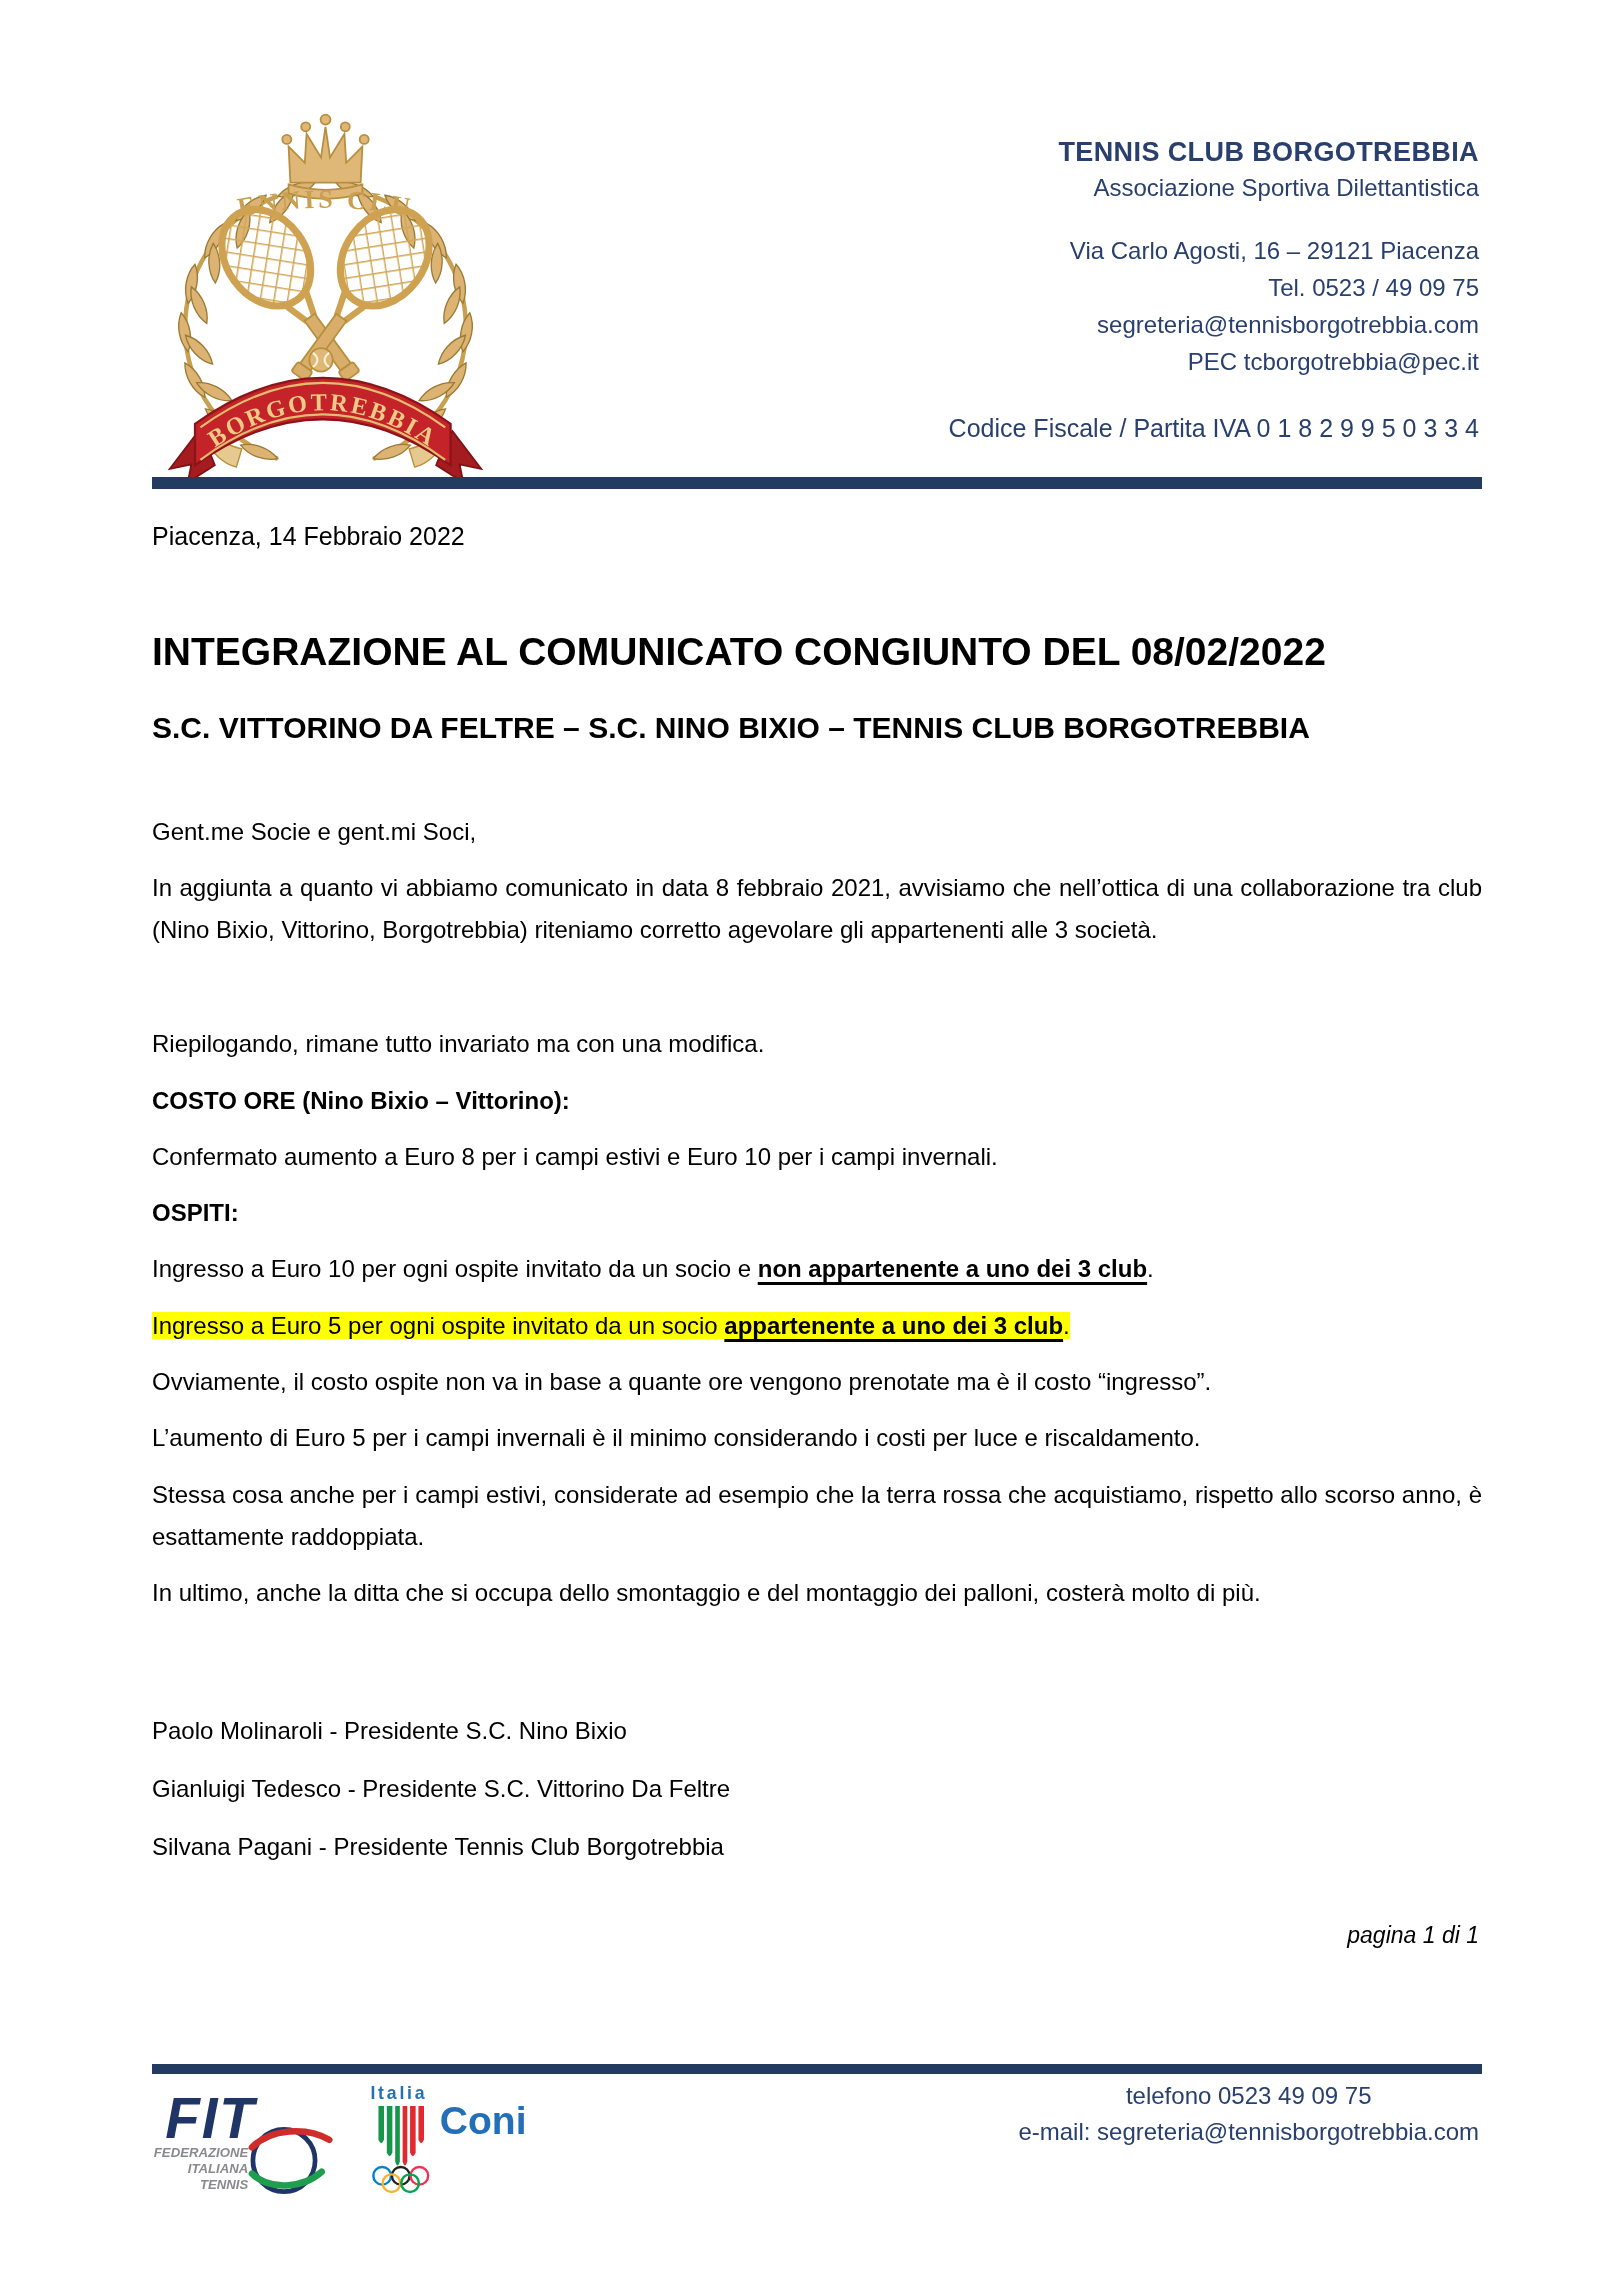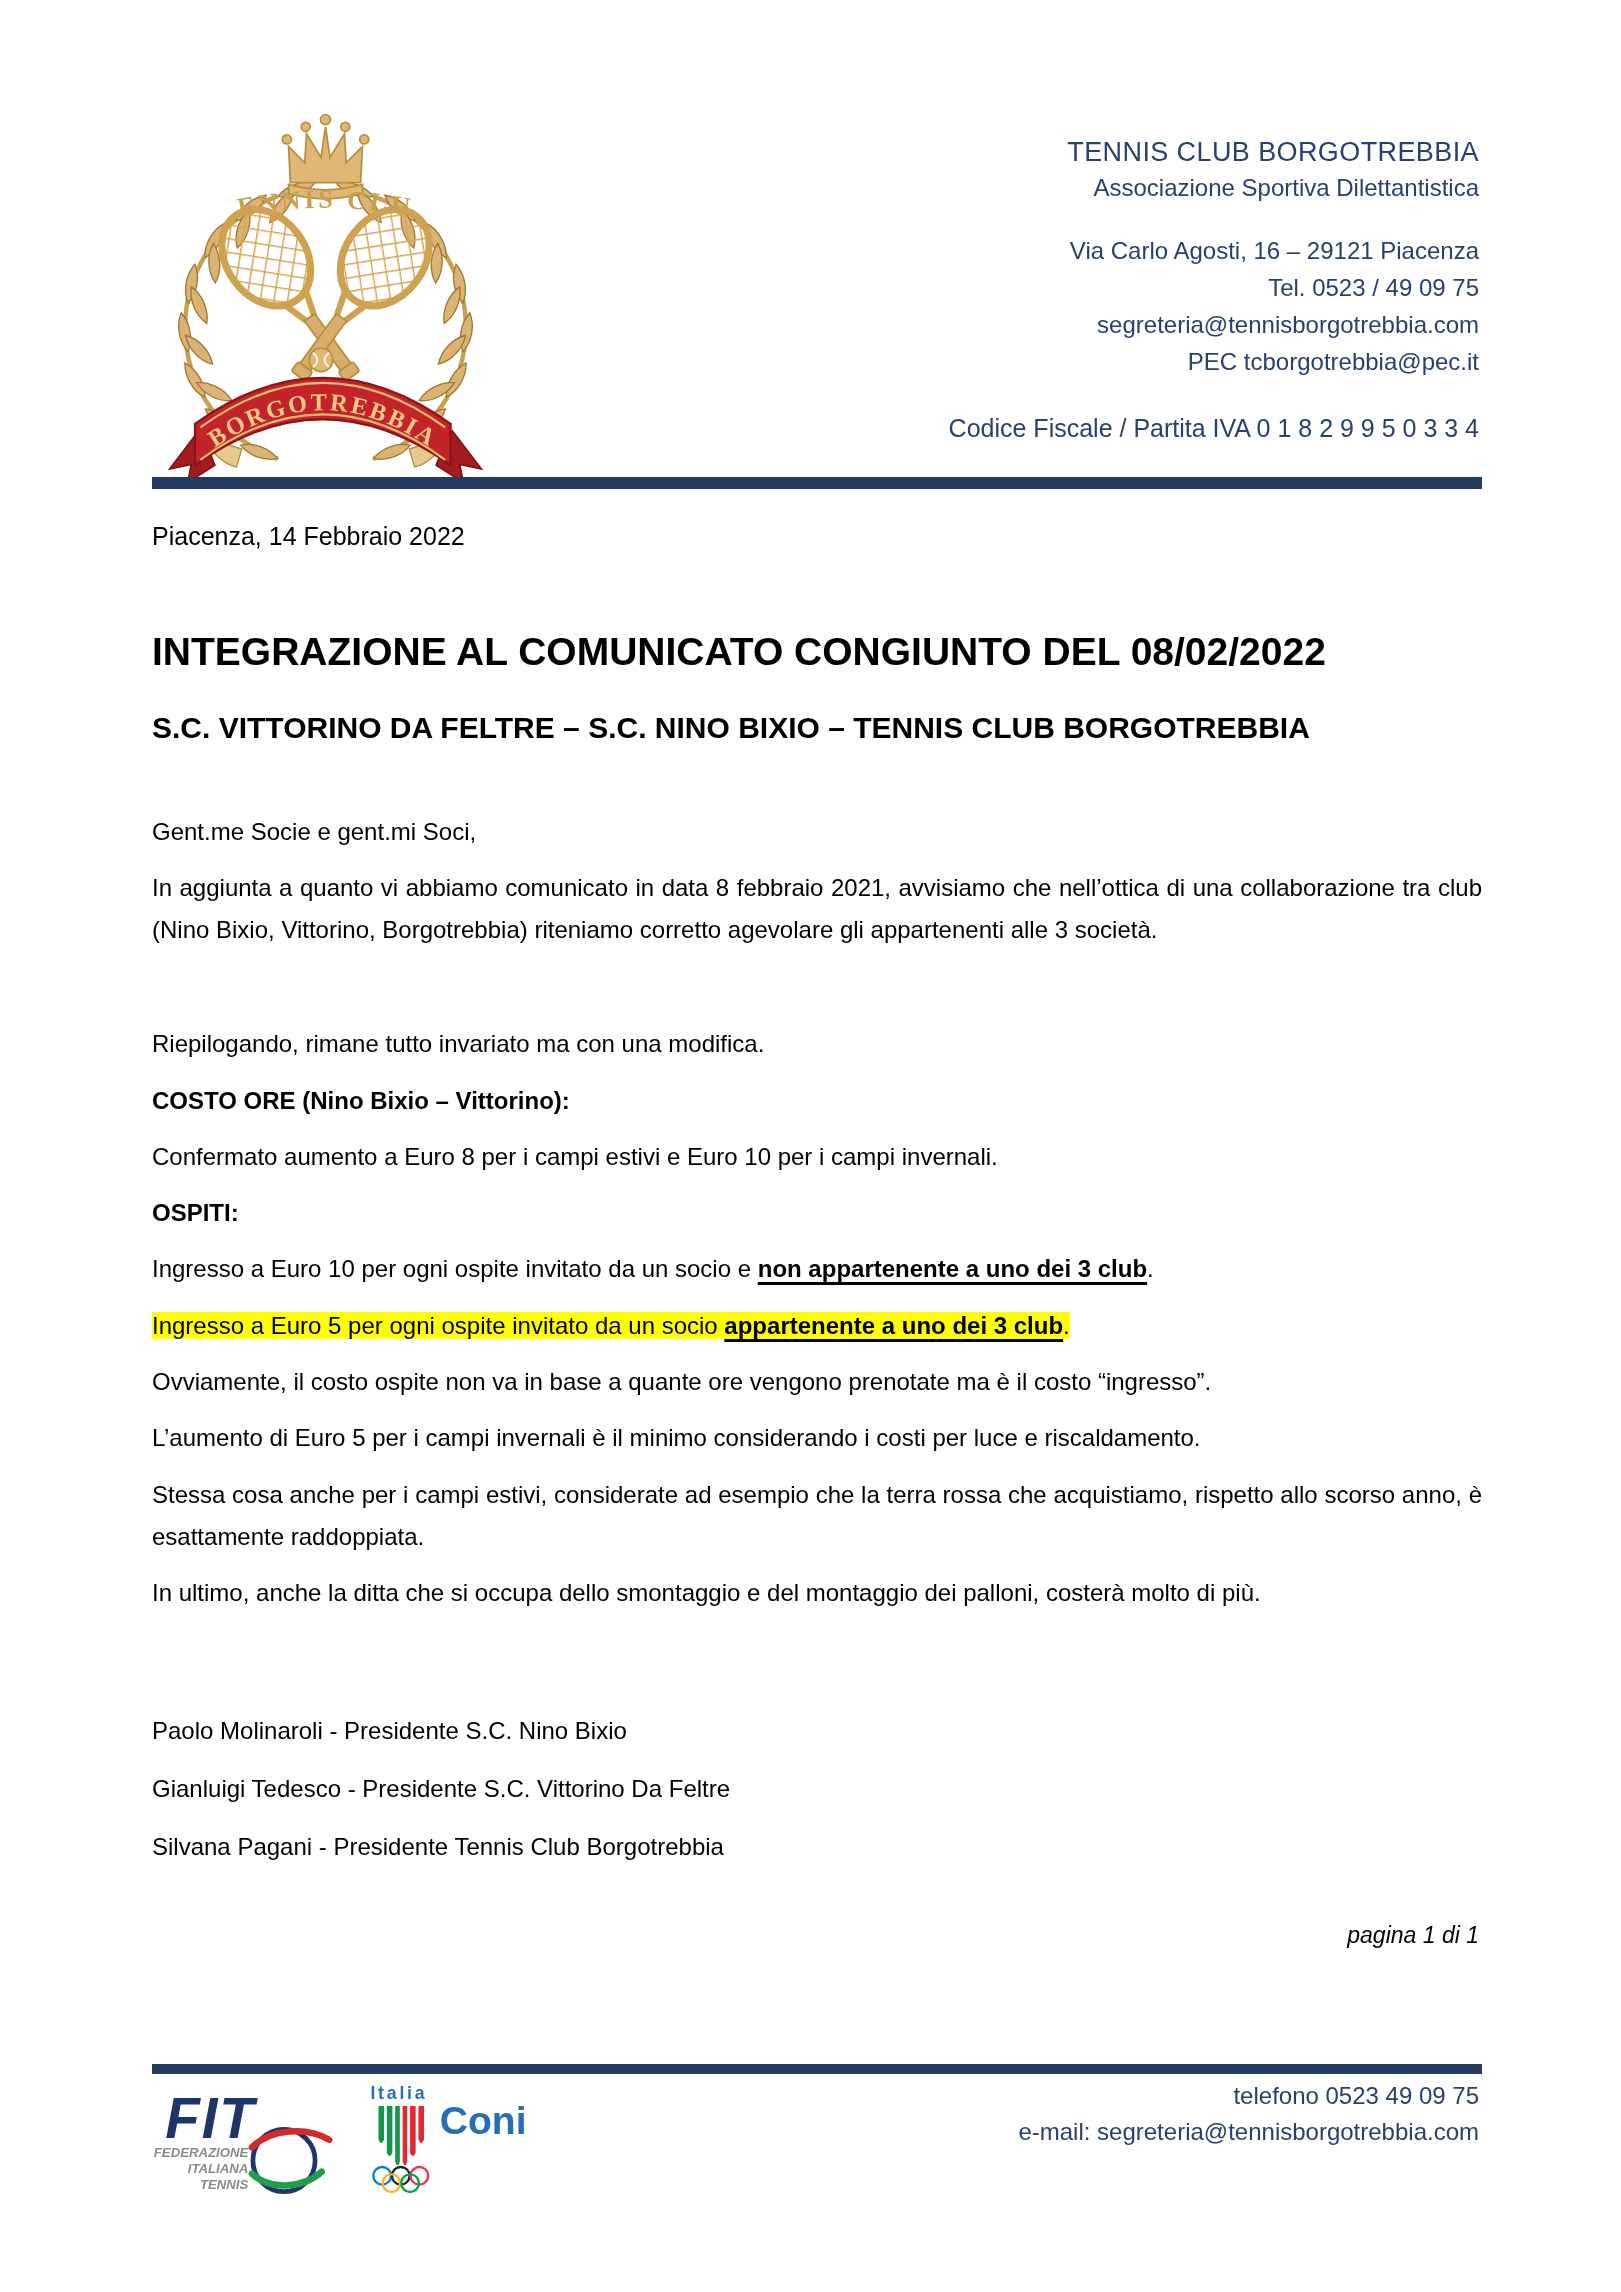--- a/index.html
+++ b/index.html
@@ -4,21 +4,21 @@
 <style>
   html,body { margin:0; padding:0; background:#e8e8e8; }
   .page {
     position:relative; width:1621px; height:2293px; background:#ffffff;
     font-family:"Liberation Sans","DejaVu Sans",sans-serif; color:#000;
     overflow:hidden; margin:0 auto;
   }
   
   .club-logo { position:absolute; left:159px; top:107px; width:333px; height:378px; }
   .header-block { position:absolute; top:134px; right:142px; text-align:right; color:#29406E; }
-  .org-name { font-size:27px; font-weight:normal; line-height:36px; letter-spacing:0.4px; }
+  .org-name { font-size:27px; font-weight:bold; line-height:36px; letter-spacing:0.4px; }
   .org-type { font-size:24px; line-height:36px; }
   .contact  { margin-top:26px; font-size:24px; line-height:37px; }
   .fiscal   { margin-top:34px; font-size:25px; }
   .divider { position:absolute; left:152px; width:1330px; background:#243B61; }
   .divider.top { top:477px; height:11.6px; }
   .divider.bottom { top:2064px; height:9.9px; }
   
   .dateline { position:absolute; left:152px; top:522px; font-size:25px; }
   .title    { position:absolute; left:152px; top:630px; font-size:39px; font-weight:bold; white-space:nowrap; }
   .subtitle { position:absolute; left:152px; top:711px; font-size:30px; font-weight:bold; white-space:nowrap; }
@@ -26,21 +26,21 @@
   .body-block p { margin:0 0 14.3px 0; }
   .j { text-align:justify; }
   .head { font-weight:bold; }
   .gap-lg { margin-top:72px !important; }
   .em { font-weight:bold; text-decoration:underline; text-decoration-thickness:2.7px; text-underline-offset:4.5px; }
   .hl { background:#FFFF00; }
   .sigs { margin-top:96px; }
   .sigs p { margin:0 0 16px 0; }
   
   .footer-page { position:absolute; right:142px; top:1922px; font-size:23px; font-style:italic; }
-  .footer-contact { position:absolute; right:142px; top:2078px; text-align:right; color:#29406E; font-size:24px; line-height:36px; }
+  .footer-contact { position:absolute; right:142px; top:2078px; text-align:center; color:#29406E; font-size:24px; line-height:36px; }
   .fit-logo  { position:absolute; left:154px; top:2085px; width:179px; height:118px; }
   .coni-logo { position:absolute; left:358px; top:2083px; width:172px; height:113px; }
 </style>
 </head>
 <body>
 
 <div class="page">
 
   <svg class="club-logo" viewBox="0 0 370 420" aria-hidden="true">
     <defs>

